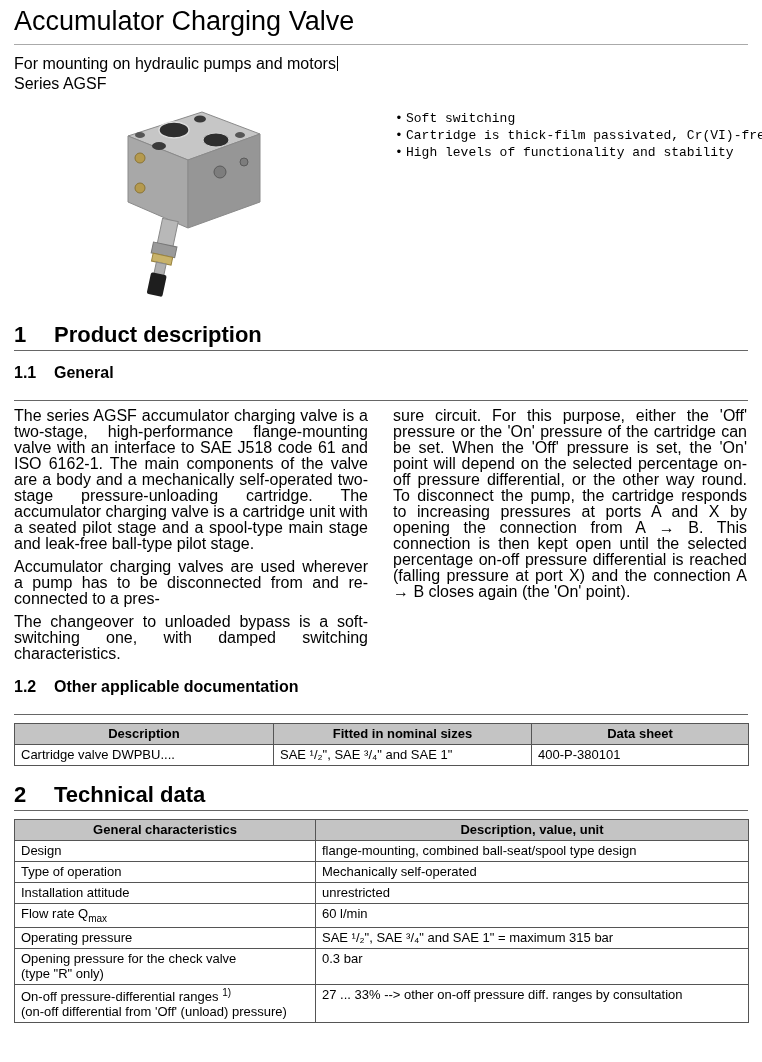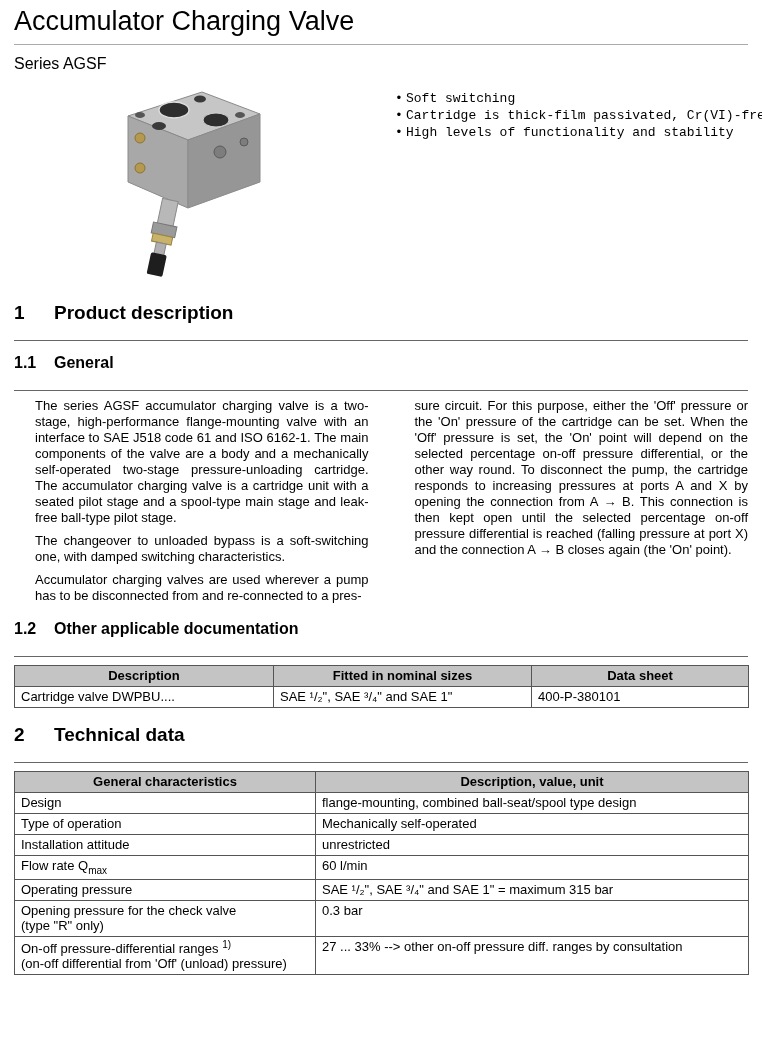--- a/index.html
+++ b/index.html
@@ -31,34 +31,34 @@
 
   
   .hero { position:relative; height:212px; margin-top:4px;font-family:Liberation Mono, monospace; }
   .valve-img { position:absolute; left:84px; top:2px; }
   .features { position:absolute; left:381px; top:12px; font-size:13px; line-height:17px; }
   .feature { white-space:nowrap; }
   .bullet { display:inline-block; width:11px; }
 
   
   .h1 {
-    font-size:19px; font-weight:bold;
-    margin-top:12px; padding-bottom:16px;
+    font-size:22px; font-weight:bold;
+    margin-top:12px; padding-bottom:2px;
     border-bottom:1px solid #666;
   }
   .h2 {
     font-size:16px; font-weight:bold;
     margin-top:13px; padding-bottom:18px;
     border-bottom:1px solid #666;
   }
   .h-num { display:inline-block; width:40px; }
 
   
   .cols { display:flex; gap:25px; margin-top:7px; }
-  .col { width:354px; font-size:13px; line-height:16px; text-align:justify;margin-left:21px; }
+  .col { width:354px; font-size:16px; line-height:16px; text-align:justify; }
   .col p + p { margin-top:7px; }
 
   
   table { border-collapse:collapse; table-layout:fixed; width:734px; margin-top:8px; font-size:13px; }
   th, td {
     border:1px solid #555;
     padding:2px 6px 3px 6px;
     text-align:left; vertical-align:top;
   }
   th { background:#c4c4c4; font-weight:bold;text-align:center; }
@@ -69,20 +69,21 @@
   .spacer-lg { margin-top:16px; }
 </style>
 </head>
 <body>
 
 <div class="page">
 
   <div class="title">Accumulator Charging Valve</div>
 
   <div class="subtitle">
+    <div><span>For mounting on hydraulic pumps and motors</span><span class="cursor"></span></div>
     <div>Series AGSF</div>
   </div>
 
   <div class="hero">
     <svg class="valve-img" width="185" height="208" viewBox="0 0 185 208">
 
       <polygon points="30,36 104,12 162,34 90,60" fill="#c6c6c6" stroke="#8a8a8a" stroke-width="1"></polygon>
 
       <polygon points="30,36 90,60 90,128 30,102" fill="#a8a8a8" stroke="#8a8a8a" stroke-width="1"></polygon>
 
@@ -123,22 +124,22 @@
     <span class="h-num">1</span><span>Product description</span>
   </div>
 
   <div class="h2">
     <span class="h-num">1.1</span><span>General</span>
   </div>
 
   <div class="cols">
     <div class="col">
       <p>The series AGSF accumulator charging valve is a two-stage, high-performance flange-mounting valve with an interface to SAE J518 code 61 and ISO 6162-1. The main components of the valve are a body and a mechanically self-operated two-stage pressure-unloading cartridge. The accumulator charging valve is a cartridge unit with a seated pilot stage and a spool-type main stage and leak-free ball-type pilot stage.</p>
+      <p>Accumulator charging valves are used wherever a pump has to be disconnected from and re-connected to a pres-</p>
       <p>The changeover to unloaded bypass is a soft-switching one, with damped switching characteristics.</p>
-      <p>Accumulator charging valves are used wherever a pump has to be disconnected from and re-connected to a pres-</p>
     </div>
     <div class="col">
       <p>sure circuit. For this purpose, either the 'Off' pressure or the 'On' pressure of the cartridge can be set. When the 'Off' pressure is set, the 'On' point will depend on the selected percentage on-off pressure differential, or the other way round. To disconnect the pump, the cartridge responds to increasing pressures at ports A and X by opening the connection from A → B. This connection is then kept open until the selected percentage on-off pressure differential is reached (falling pressure at port X) and the connection A → B closes again (the 'On' point).</p>
     </div>
   </div>
 
   <div class="h2 spacer-lg">
     <span class="h-num">1.2</span><span>Other applicable documentation</span>
   </div>
 

